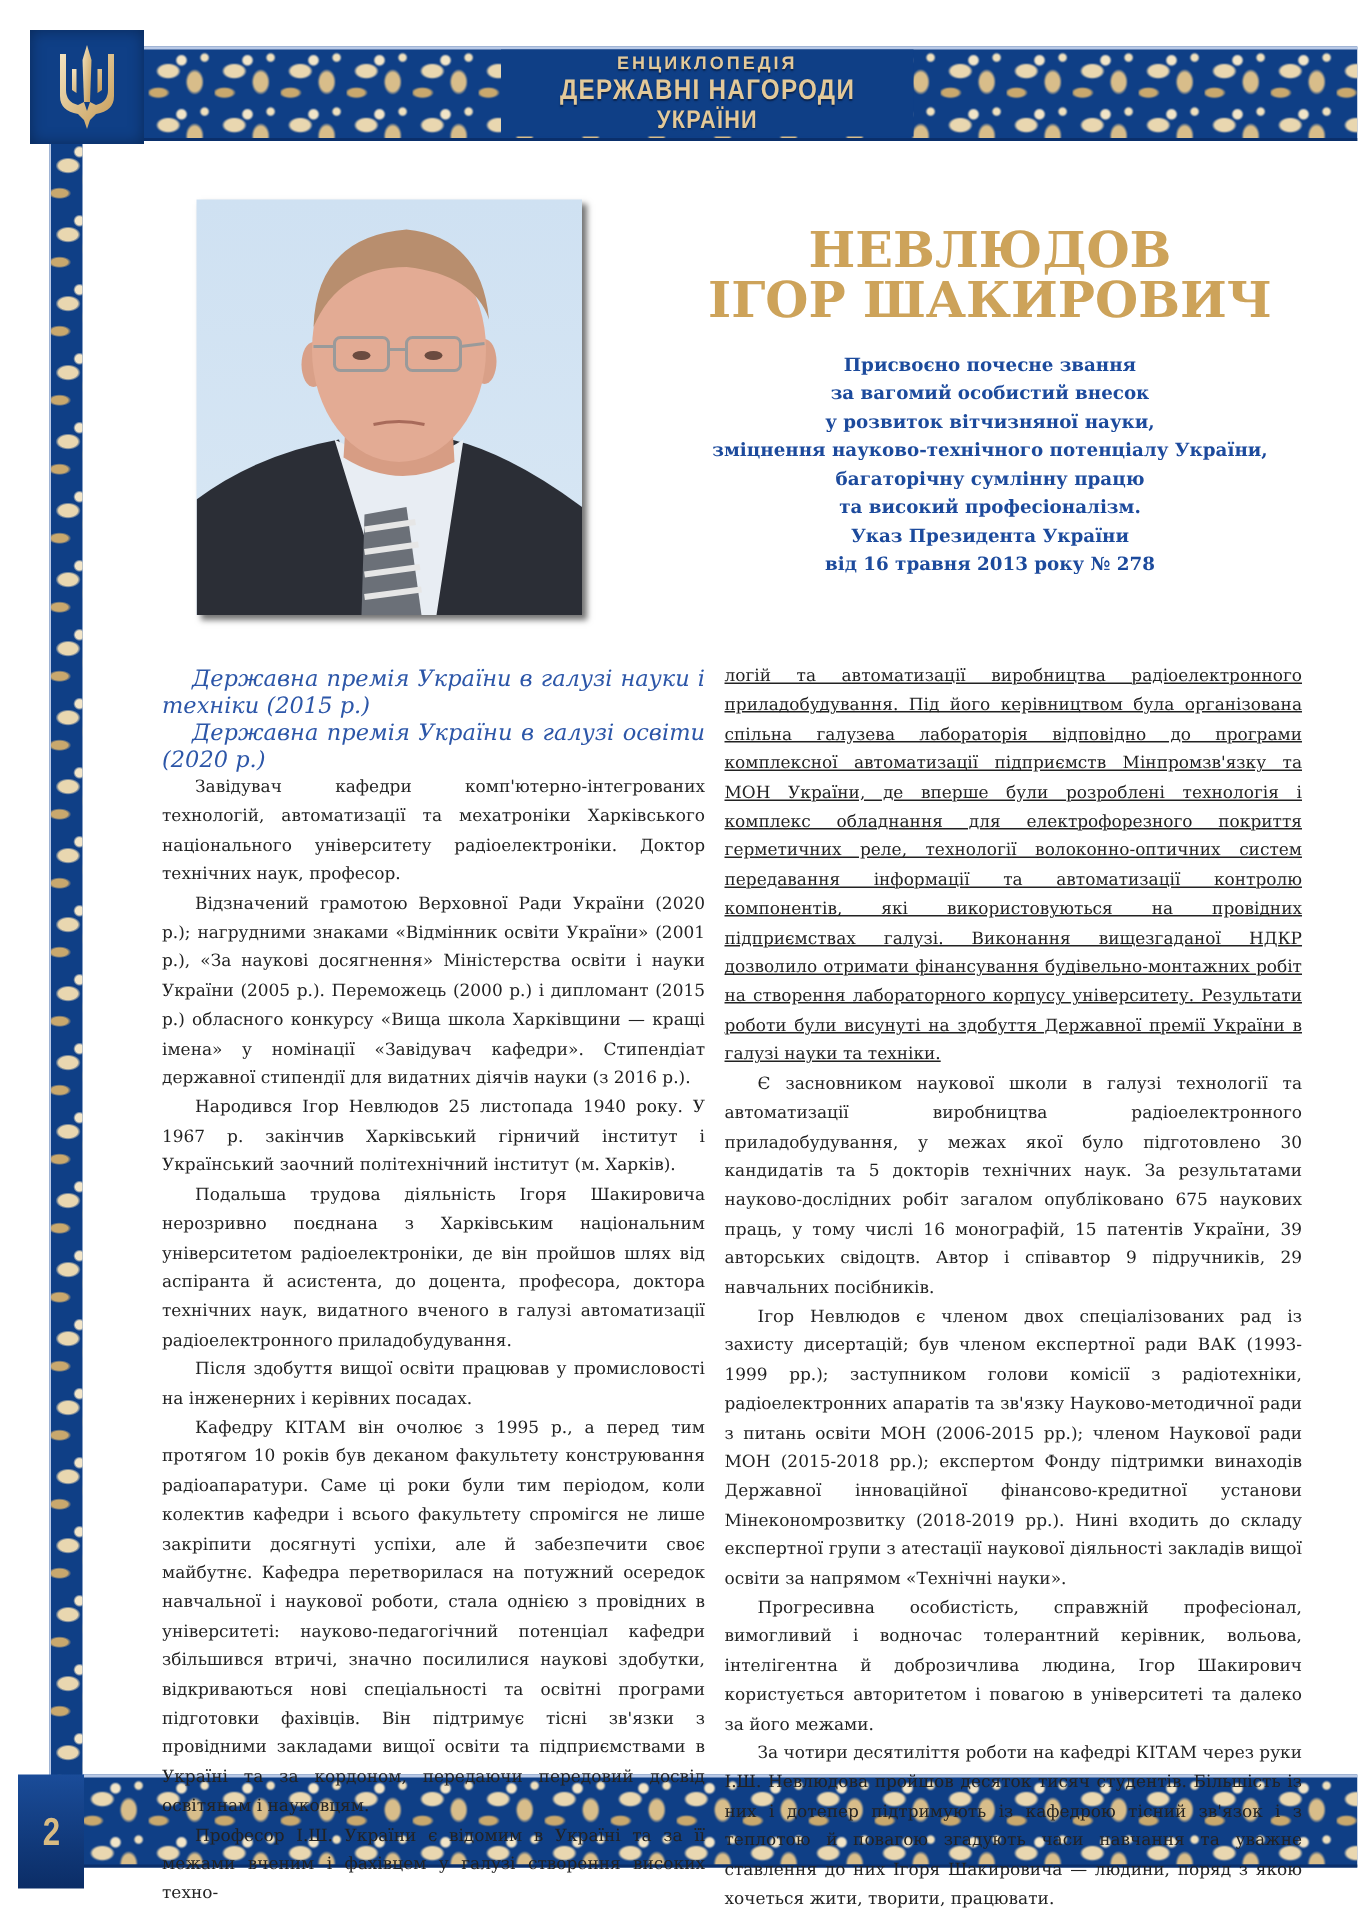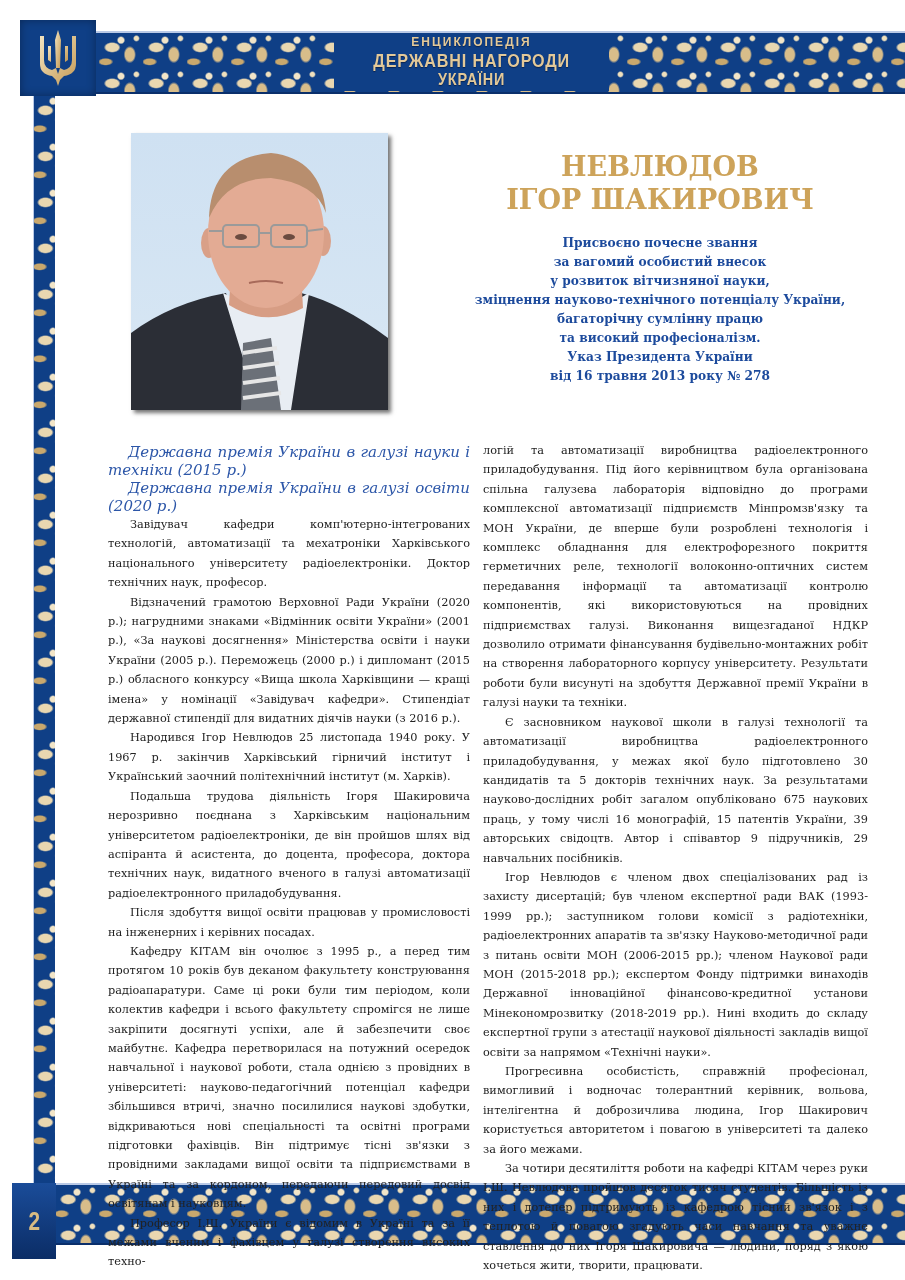--- a/index.html
+++ b/index.html
@@ -40,34 +40,34 @@
                  font-family:"Liberation Sans", sans-serif; font-weight:bold; color:#e3c999; line-height:1;
                  text-shadow:0 1px 1px #0a2450; }
   #title-small { font-size:12px; letter-spacing:2px; margin-bottom:2px; }
   #title-main  { font-size:19px; letter-spacing:1px; transform:scaleX(0.85); margin:1px 0; }
   #title-sub   { font-size:17px; letter-spacing:1px; transform:scaleX(0.85); }
 
   #portrait { position:absolute; left:131px; top:133px; width:257px; height:277px;
               background:linear-gradient(#cfe1f2,#d8e7f4); box-shadow:3px 3px 4px rgba(0,0,0,0.55); overflow:hidden; }
 
   #name-block { position:absolute; left:470px; top:150px; width:380px; text-align:center; color:#cda35a;
-                font-family:"DejaVu Serif", serif; font-weight:bold; font-size:27px; line-height:33px; }
+                font-family:"DejaVu Serif", serif; font-weight:bold; font-size:33px; line-height:33px; }
   #award-block { position:absolute; left:445px; top:234px; width:430px; text-align:center; color:#1c4a9c;
                  font-family:"DejaVu Serif", serif; font-weight:bold; font-size:12.2px; line-height:19px; }
 
   #prizes { position:absolute; left:108px; top:443px; width:362px; color:#2c56a8; font-style:italic;
             font-family:"DejaVu Serif", serif; font-size:15px; line-height:18px; }
   #prizes p { margin:0; text-indent:20px; text-align:justify; }
 
   .col { position:absolute; font-family:"DejaVu Serif", serif; font-size:11.3px; line-height:19.4px;
          text-align:justify; color:#222; }
   .col p { margin:0; text-indent:22px; }
   #col-left { left:108px; top:515px; width:362px; }
   #col-right { left:483px; top:441px; width:385px; }
-  #col-right p.cont { text-indent:0; }
+  #col-right p.cont { text-indent:0;text-decoration:underline; }
 </style>
 </head>
 <body>
 
 <div id="top-band" class="ornament"></div>
 <div id="left-band" class="ornament ornament-v"></div>
 <div id="bottom-band" class="ornament"></div>
 
 <div id="emblem-box">
   <svg width="44" height="60" viewBox="0 0 44 60">

